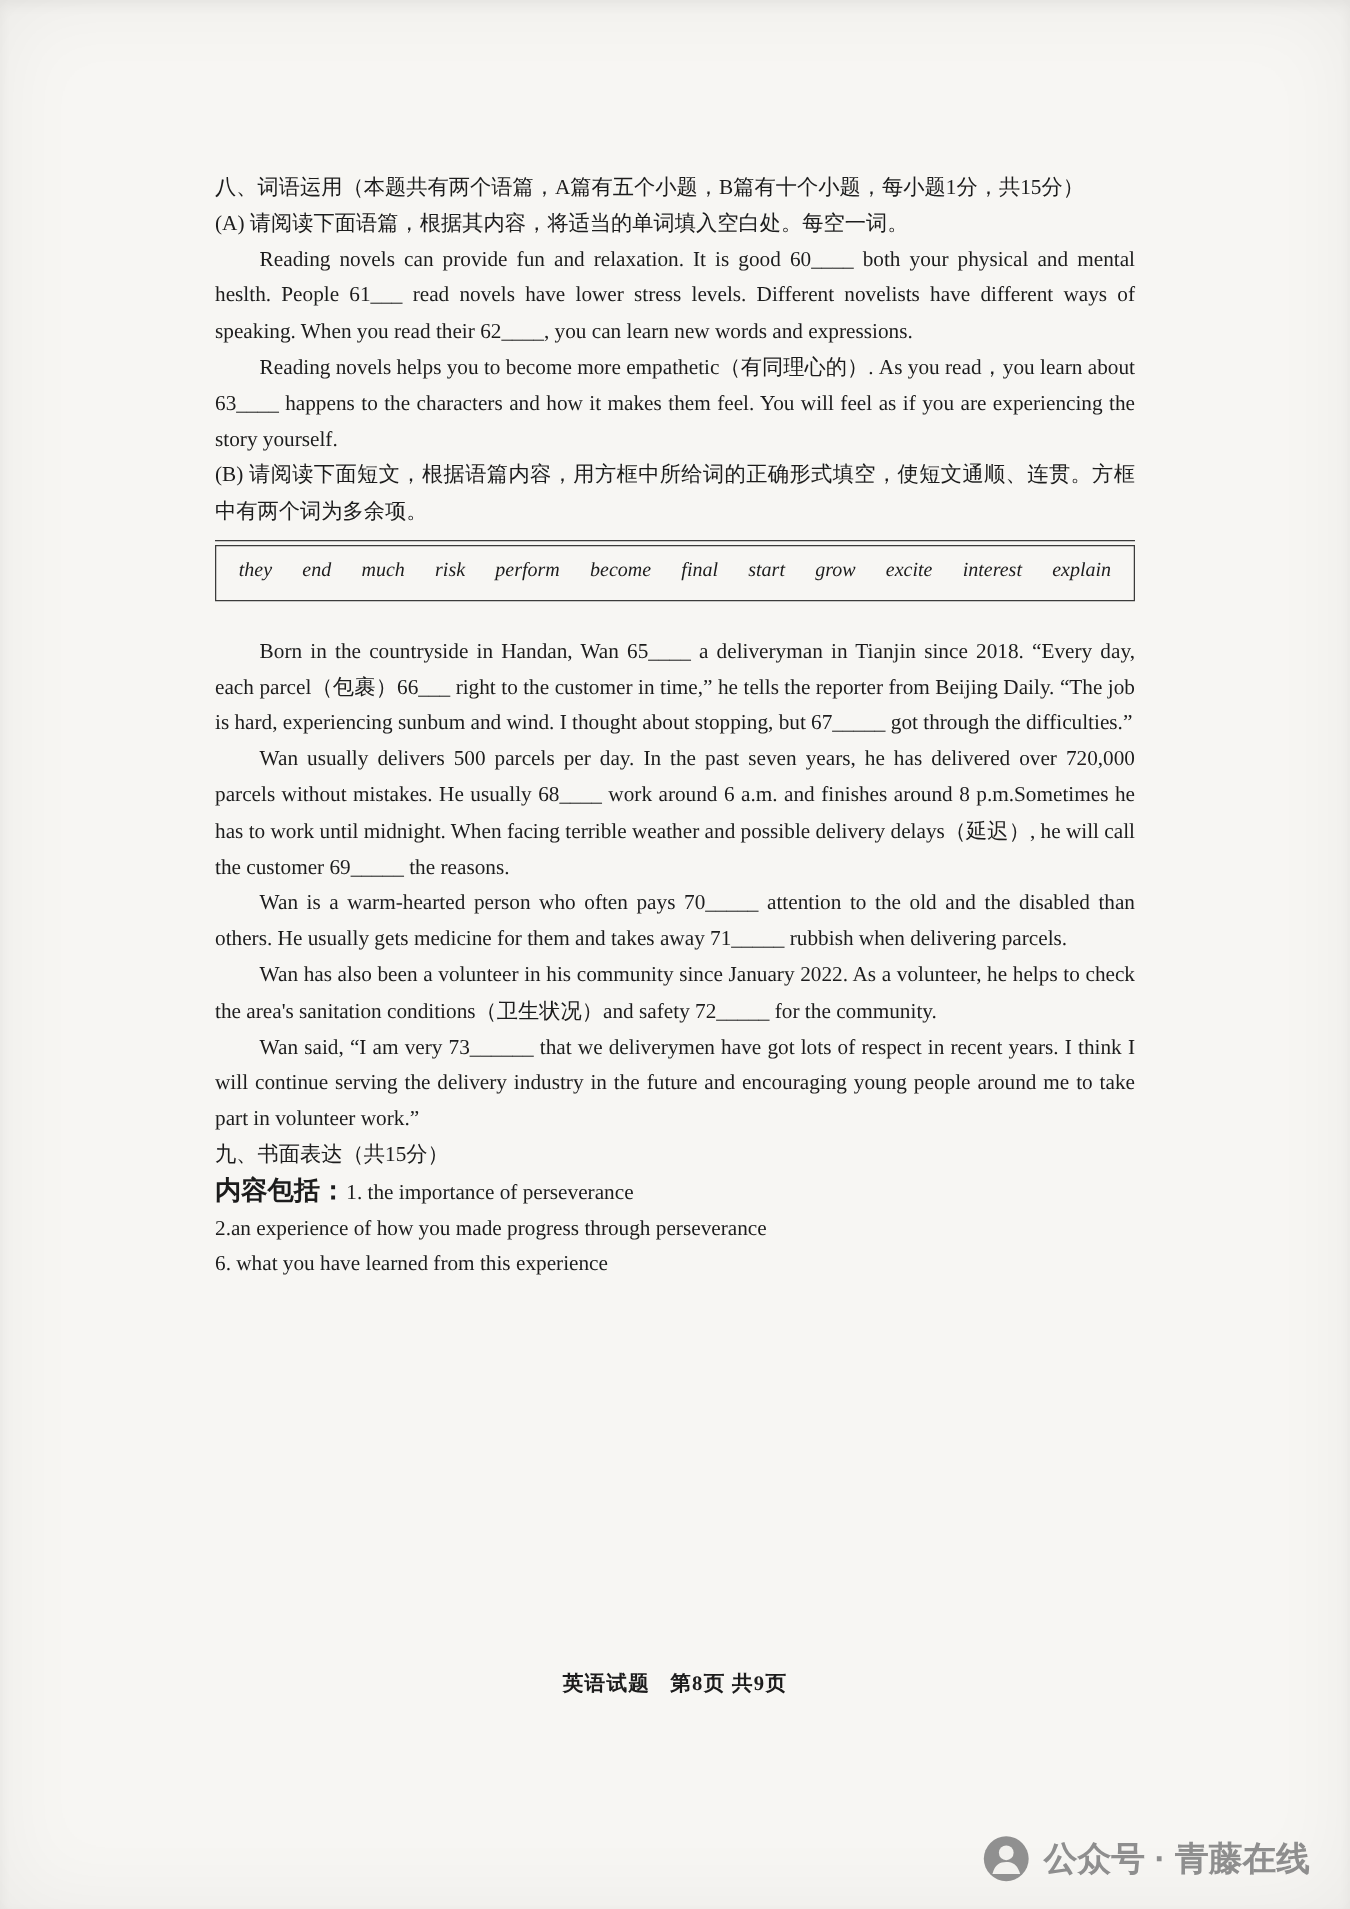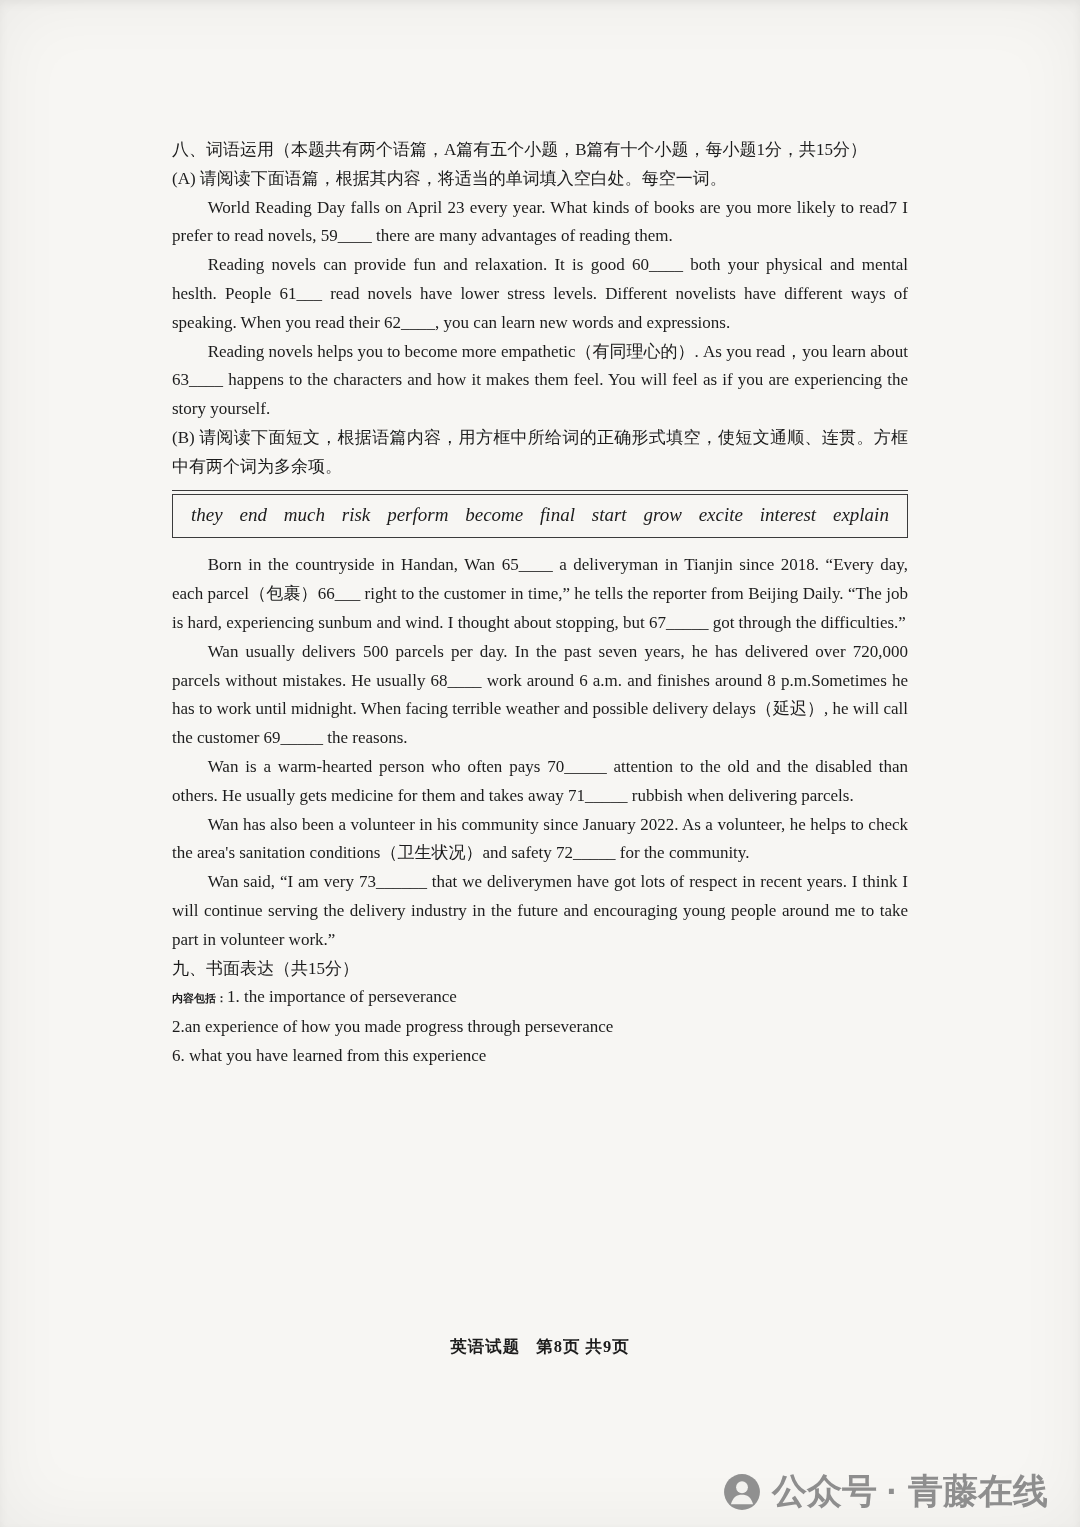--- a/index.html
+++ b/index.html
@@ -19,67 +19,66 @@
   .content {
     position:absolute;
     left:172px; top:136px; width:736px;
     font-size:17px;
     line-height:28.8px;
     text-align:justify;
   }
   .content p { margin:0; }
   .indent { text-indent:2.1em; }
   .bold { font-weight:bold; }
-  .points-label { font-family:"Liberation Sans","DejaVu Sans",sans-serif; font-weight:bold; font-size:11px; }
+  .points-label { font-family:"Liberation Sans","DejaVu Sans",sans-serif; font-weight:bold; font-size:21px; }
   .box-topline {
     border-top:1.3px solid #3b3b3b;
     margin:8px 0 3px 0;
     height:0;
   }
   .word-box {
     border:1.6px solid #3b3b3b;
-    margin:0 0 13px 0;
+    margin:0 0 26px 0;
     padding:6px 18px 8px 18px;
     display:flex;
     justify-content:space-between;
     align-items:baseline;
     font-style:italic;
-    font-size:19px;
+    font-size:16px;
   }
   .footer {
     position:absolute;
     top:1336px; left:0; width:100%;
     text-align:center;
     font-weight:bold;
     font-size:16.5px;
     letter-spacing:1px;
   }
   .footer .footer-left { margin-right:16px; }
   .watermark {
     position:absolute;
     top:1468px; right:32px;
     display:flex; align-items:center; gap:11px;
     color:#8e8e8e;
     font-family:"Liberation Sans","DejaVu Sans",sans-serif;
-    font-size:35px;
+    font-size:27px;
     font-weight:bold;
   }
   .watermark svg { display:block; }
 </style>
 </head>
 <body>
 
 <div class="paper-vignette"></div>
 
 <div class="content">
 
   <p>八、词语运用（本题共有两个语篇，A篇有五个小题，B篇有十个小题，每小题1分，共15分）</p>
 
   <p>(A) 请阅读下面语篇，根据其内容，将适当的单词填入空白处。每空一词。</p>
-  <p class="indent">World Reading Day falls on April 23 every year. What kinds of books are you more likely to read7 I prefer to read novels, 59____  there are many advantages of reading them.</p>
   <p class="indent">Reading novels can provide fun and relaxation. It is good 60____  both your physical and mental heslth. People 61___  read novels have lower stress levels. Different novelists have different ways of speaking. When you read their 62____, you can learn new words and expressions.</p>
   <p class="indent">Reading novels helps you to become more empathetic（有同理心的）. As you read，you learn about 63____  happens to the characters and how it makes them feel. You will feel as if you are experiencing the story yourself.</p>
 
   <p>(B) 请阅读下面短文，根据语篇内容，用方框中所给词的正确形式填空，使短文通顺、连贯。方框中有两个词为多余项。</p>
 
   <div class="box-topline"></div>
   <div class="word-box">
     <span>they</span>
     <span>end</span>
     <span>much</span>

